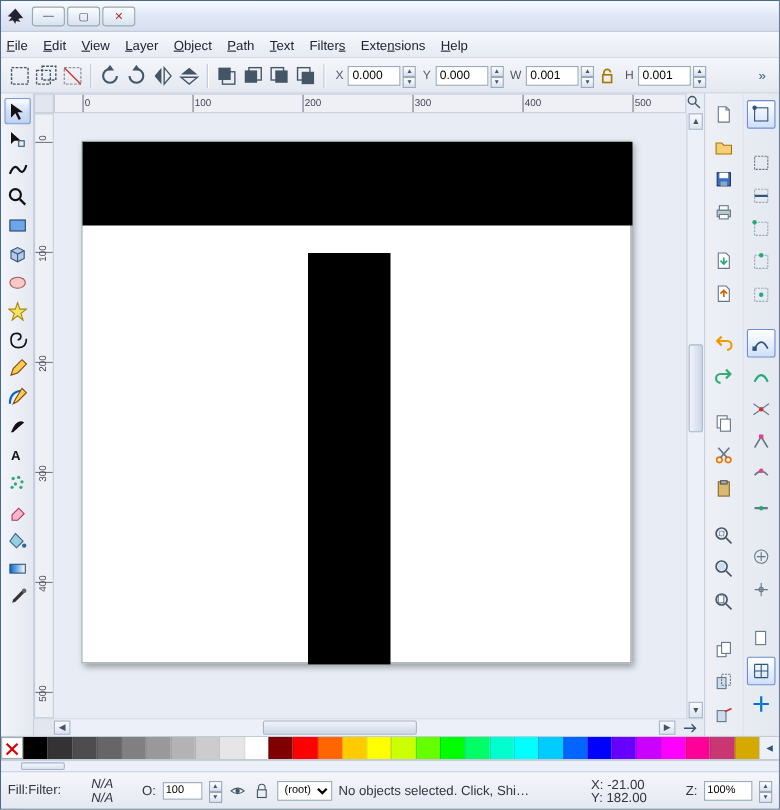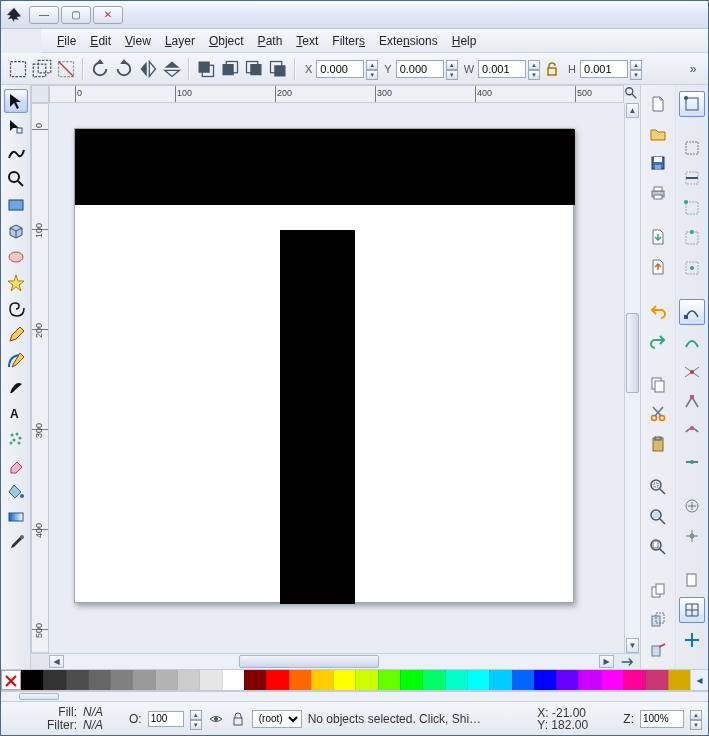--- a/index.html
+++ b/index.html
@@ -4,21 +4,21 @@
 <style>
   * { box-sizing: border-box; margin: 0; padding: 0; font-family: "Segoe UI", Tahoma, sans-serif; font-size: 12px; }
   body { background: #888; display: flex; align-items: center; justify-content: center; height: 100vh; overflow: hidden; }
   .window { width: 709px; height: 736px; background: #e8ecf5; border: 1px solid #4a6a8a; display: flex; flex-direction: column; box-shadow: 0 5px 25px rgba(0,0,0,0.4); }
   .titlebar { height: 28px; background: linear-gradient(#f8faff,#e0e8f8,#d8e0f0); display: flex; align-items: center; padding: 0 4px; border-bottom: 1px solid #b8c4d8; }
   .titlebar .app-icon { width: 18px; height: 18px; margin-right: 6px; }
   .titlebar .title { color: #333; flex: 1; }
   .win-btns { display: flex; gap: 2px; }
   .win-btn { width: 30px; height: 18px; border: 1px solid #9aa; border-radius: 3px; background: linear-gradient(#fafdff,#d8e2f0); display: flex; align-items: center; justify-content: center; font-size: 10px; color: #445; cursor: pointer;}
   .win-btn.close { color: #a33; }
-  .menubar { height: 24px; background: linear-gradient(#f6f8fc,#e6eaf2); display: flex; align-items: center; padding: 0 16px; border-bottom: 1px solid #ccd4e4; margin-left: 40px; }
+  .menubar { height: 24px; background: linear-gradient(#f6f8fc,#e6eaf2); display: flex; align-items: center; padding: 0 5px; border-bottom: 1px solid #ccd4e4; }
   .menubar .m { margin-right: 14px; color: #223; cursor: pointer; }
   .menubar .m u { text-decoration: underline; }
   .toolbar { height: 32px; background: linear-gradient(#f4f6fb,#e4e8f0); display: flex; align-items: center; padding: 0 6px; border-bottom: 1px solid #c8d0e0; gap: 2px;}
   .tb-btn { width: 22px; height: 22px; border: 1px solid transparent; border-radius: 2px; display:flex;align-items:center;justify-content:center; cursor:pointer; color:#446;}
   .sep { width: 2px; height: 22px; border-left:1px solid #c0c8da; border-right:1px solid #fff; margin: 0 3px;}
   .coord-grp { display: flex; align-items: center; gap: 2px; margin-left: 2px;}
   .coord-lbl { font-size: 11px; color: #556; padding: 0 2px;}
   .coord-in { width: 48px; height: 18px; border: 1px solid #9ab; background:#fff; font-size:11px; padding:0 3px;}
   .spin { width:12px; height:18px; display:flex;flex-direction:column; }
   .spin div{ flex:1;border:1px solid #9ab;background:linear-gradient(#fff,#d8e0ee); font-size:6px; text-align:center; line-height:8px; cursor:pointer; color:#456;}
@@ -65,21 +65,21 @@
   .palette-row{ height:22px; display:flex; align-items:stretch; border-top:1px solid #c2cada; border-bottom:1px solid #c2cada;}
   .nofill{ width:20px; background:#fff; border:1px solid #aaa; position:relative;}
   .nofill::before,.nofill::after{content:"";position:absolute;left:2px;right:2px;top:50%;height:2px;background:#d00;}
   .nofill::before{transform:rotate(45deg);} .nofill::after{transform:rotate(-45deg);}
   .sw{ flex:1; border-left:1px solid rgba(0,0,0,.15);}
   .pal-scroll{ width:18px;background:#ecf0f8;display:flex;align-items:center;justify-content:center;color:#357;cursor:pointer;border-left:1px solid #c4ccda;}
   .pal-scroll2{ height:10px;border-top:1px solid #c4ccda; display:flex;}
   .pal-scroll2 .ps-track{ flex:1;background:#ecf0f8;position:relative;}
   .pal-scroll2 .ps-thumb{ position:absolute;top:1px;bottom:1px;left:18px;width:40px;border:1px solid #a8b4c8;background:linear-gradient(#f4f6fb,#d8e0ee);border-radius:2px;}
   .statusbar{ height:34px; background:linear-gradient(#f4f6fb,#e4e8f0); border-top:1px solid #c8d0e0; display:flex; align-items:center; padding:0 6px; gap:6px; font-size:11px; color:#334;}
-  .statusbar .fs { display:flex;flex-direction:column; line-height:13px; width:70px;text-align:right;}
+  .statusbar .fs { display:flex;flex-direction:row; line-height:13px; width:70px;}
   .statusbar .fs2 { display:flex;flex-direction:column; line-height:13px; width:40px;}
   .st-in{ width:36px;height:16px;border:1px solid #9ab;background:#fff;font-size:10px;padding:0 2px;}
   .st-sel{ height:18px;border:1px solid #9ab;background:#fff;font-size:10px;padding:0 2px;text-align:center;}
   .st-msg{ flex:1; white-space:nowrap; overflow:hidden; text-overflow:ellipsis;}
   .xy { display:flex;flex-direction:column;line-height:12px;font-size:10px;width:80px;margin-left:48px;}
   .zoom-in{ width:44px;height:18px;border:1px solid #9ab;background:#fff;font-size:10px;padding:0 2px;}
 </style>
 </head>
 <body>
 

